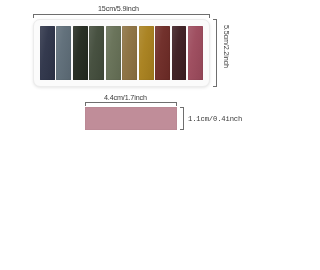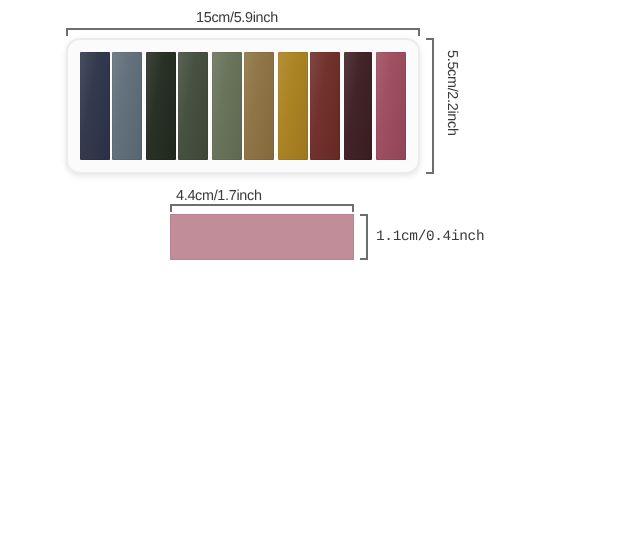--- a/index.html
+++ b/index.html
@@ -124,21 +124,21 @@
       <div class="stick" style="background: rgb(35, 42, 31);"></div>
       <div class="stick" style="background: rgb(66, 76, 59);"></div>
       <div class="stick" style="background: rgb(102, 112, 86);"></div>
       <div class="stick" style="background: rgb(140, 113, 65);"></div>
       <div class="stick" style="background: rgb(168, 128, 29);"></div>
       <div class="stick" style="background: rgb(110, 43, 38);"></div>
       <div class="stick" style="background: rgb(61, 30, 34);"></div>
       <div class="stick" style="background: rgb(156, 74, 92);"></div>
     </div>
 
-  <div class="dim-label" id="lbl-stick-length" style="left:88px; top:93px;text-align:right;">4.4cm/1.7inch</div>
+  <div class="dim-label" id="lbl-stick-length" style="left:104px; top:93px;text-align:right;">4.4cm/1.7inch</div>
 
   <div class="bracket-h" style="left:85px; top:102px; width:92px;"></div>
 
   <div id="swatch-single" style="background: rgb(192, 141, 153);"></div>
 
   <div class="bracket-v" style="left:180px; top:107px; height:23px;"></div>
 
   <div class="dim-label" id="lbl-stick-height" style="left:188px; top:115px;font-family:Liberation Mono, monospace;">1.1cm/0.4inch</div>
 
   <div id="fan">

